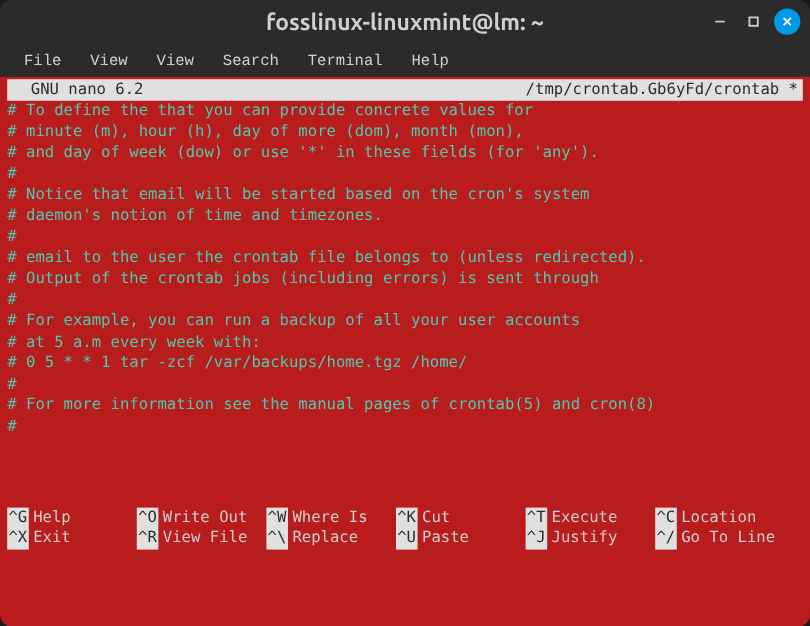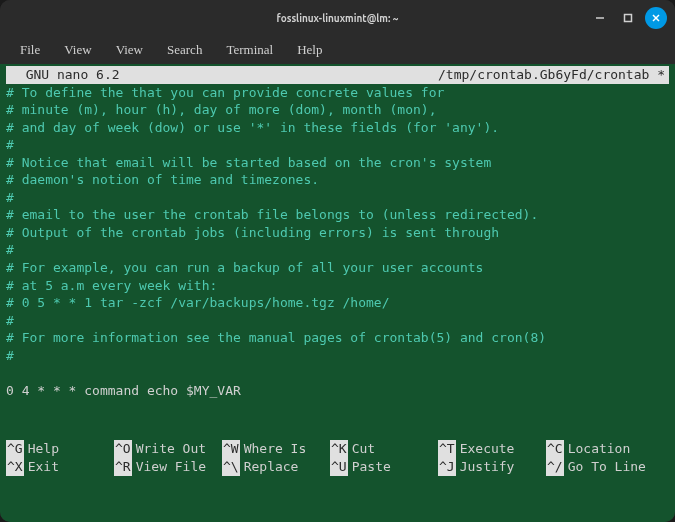--- a/index.html
+++ b/index.html
@@ -27,21 +27,21 @@
     .titlebar {
       height: 36px;
       background: #2b2b2b;
       display: flex;
       align-items: center;
       justify-content: center;
       position: relative;
       font-family: 'Ubuntu', 'DejaVu Sans', sans-serif;
       font-weight: bold;
       color: #d0d0d0;
-      font-size: 10px;
+      font-size: 19px;
     }
     .window-controls {
       position: absolute;
       right: 8px;
       display: flex;
       gap: 6px;
       align-items: center;
     }
     .window-btn {
       width: 22px;
@@ -65,31 +65,31 @@
       width: 10px;
       height: 10px;
     }
     .menubar {
       height: 28px;
       background: #2b2b2b;
       display: flex;
       align-items: center;
       padding: 0 8px;
       gap: 0;
-      font-family: Liberation Serif, serif;
+      font-family: Liberation Mono, monospace;
       color: #d0d0d0;
       font-size: 13px;
     }
     .menu-item {
       padding: 4px 12px;
       cursor: pointer;
     }
     .terminal {
       flex: 1;
-      background: #14532d;
+      background: #b91c1c;
       padding: 2px 6px;
       color: #d0d0d0;
       line-height: 1.35;
       font-size: 13px;
       overflow: hidden;
       position: relative;
     }
     .nano-header {
       background: #e0e0e0;
       color: #2b2b2b;
@@ -186,21 +186,20 @@
     <div class="content-line"># email to the user the crontab file belongs to (unless redirected).</div>
     <div class="content-line"># Output of the crontab jobs (including errors) is sent through</div>
     <div class="content-line">#</div>
     <div class="content-line"># For example, you can run a backup of all your user accounts</div>
     <div class="content-line"># at 5 a.m every week with:</div>
     <div class="content-line"># 0 5 * * 1 tar -zcf /var/backups/home.tgz /home/</div>
     <div class="content-line">#</div>
     <div class="content-line"># For more information see the manual pages of crontab(5) and cron(8)</div>
     <div class="content-line">#</div>
     <div class="content-line white empty"></div>
-    <div class="content-line white">0 4 * * * command echo $MY_VAR</div>
     <div class="content-line white empty"></div>
     <div class="content-line white empty"></div>
 
     <div class="nano-footer">
       <div class="footer-row">
         <div class="footer-item"><span class="key-label">^G</span><span class="key-desc">Help</span></div>
         <div class="footer-item"><span class="key-label">^O</span><span class="key-desc">Write Out</span></div>
         <div class="footer-item"><span class="key-label">^W</span><span class="key-desc">Where Is</span></div>
         <div class="footer-item"><span class="key-label">^K</span><span class="key-desc">Cut</span></div>
         <div class="footer-item"><span class="key-label">^T</span><span class="key-desc">Execute</span></div>

